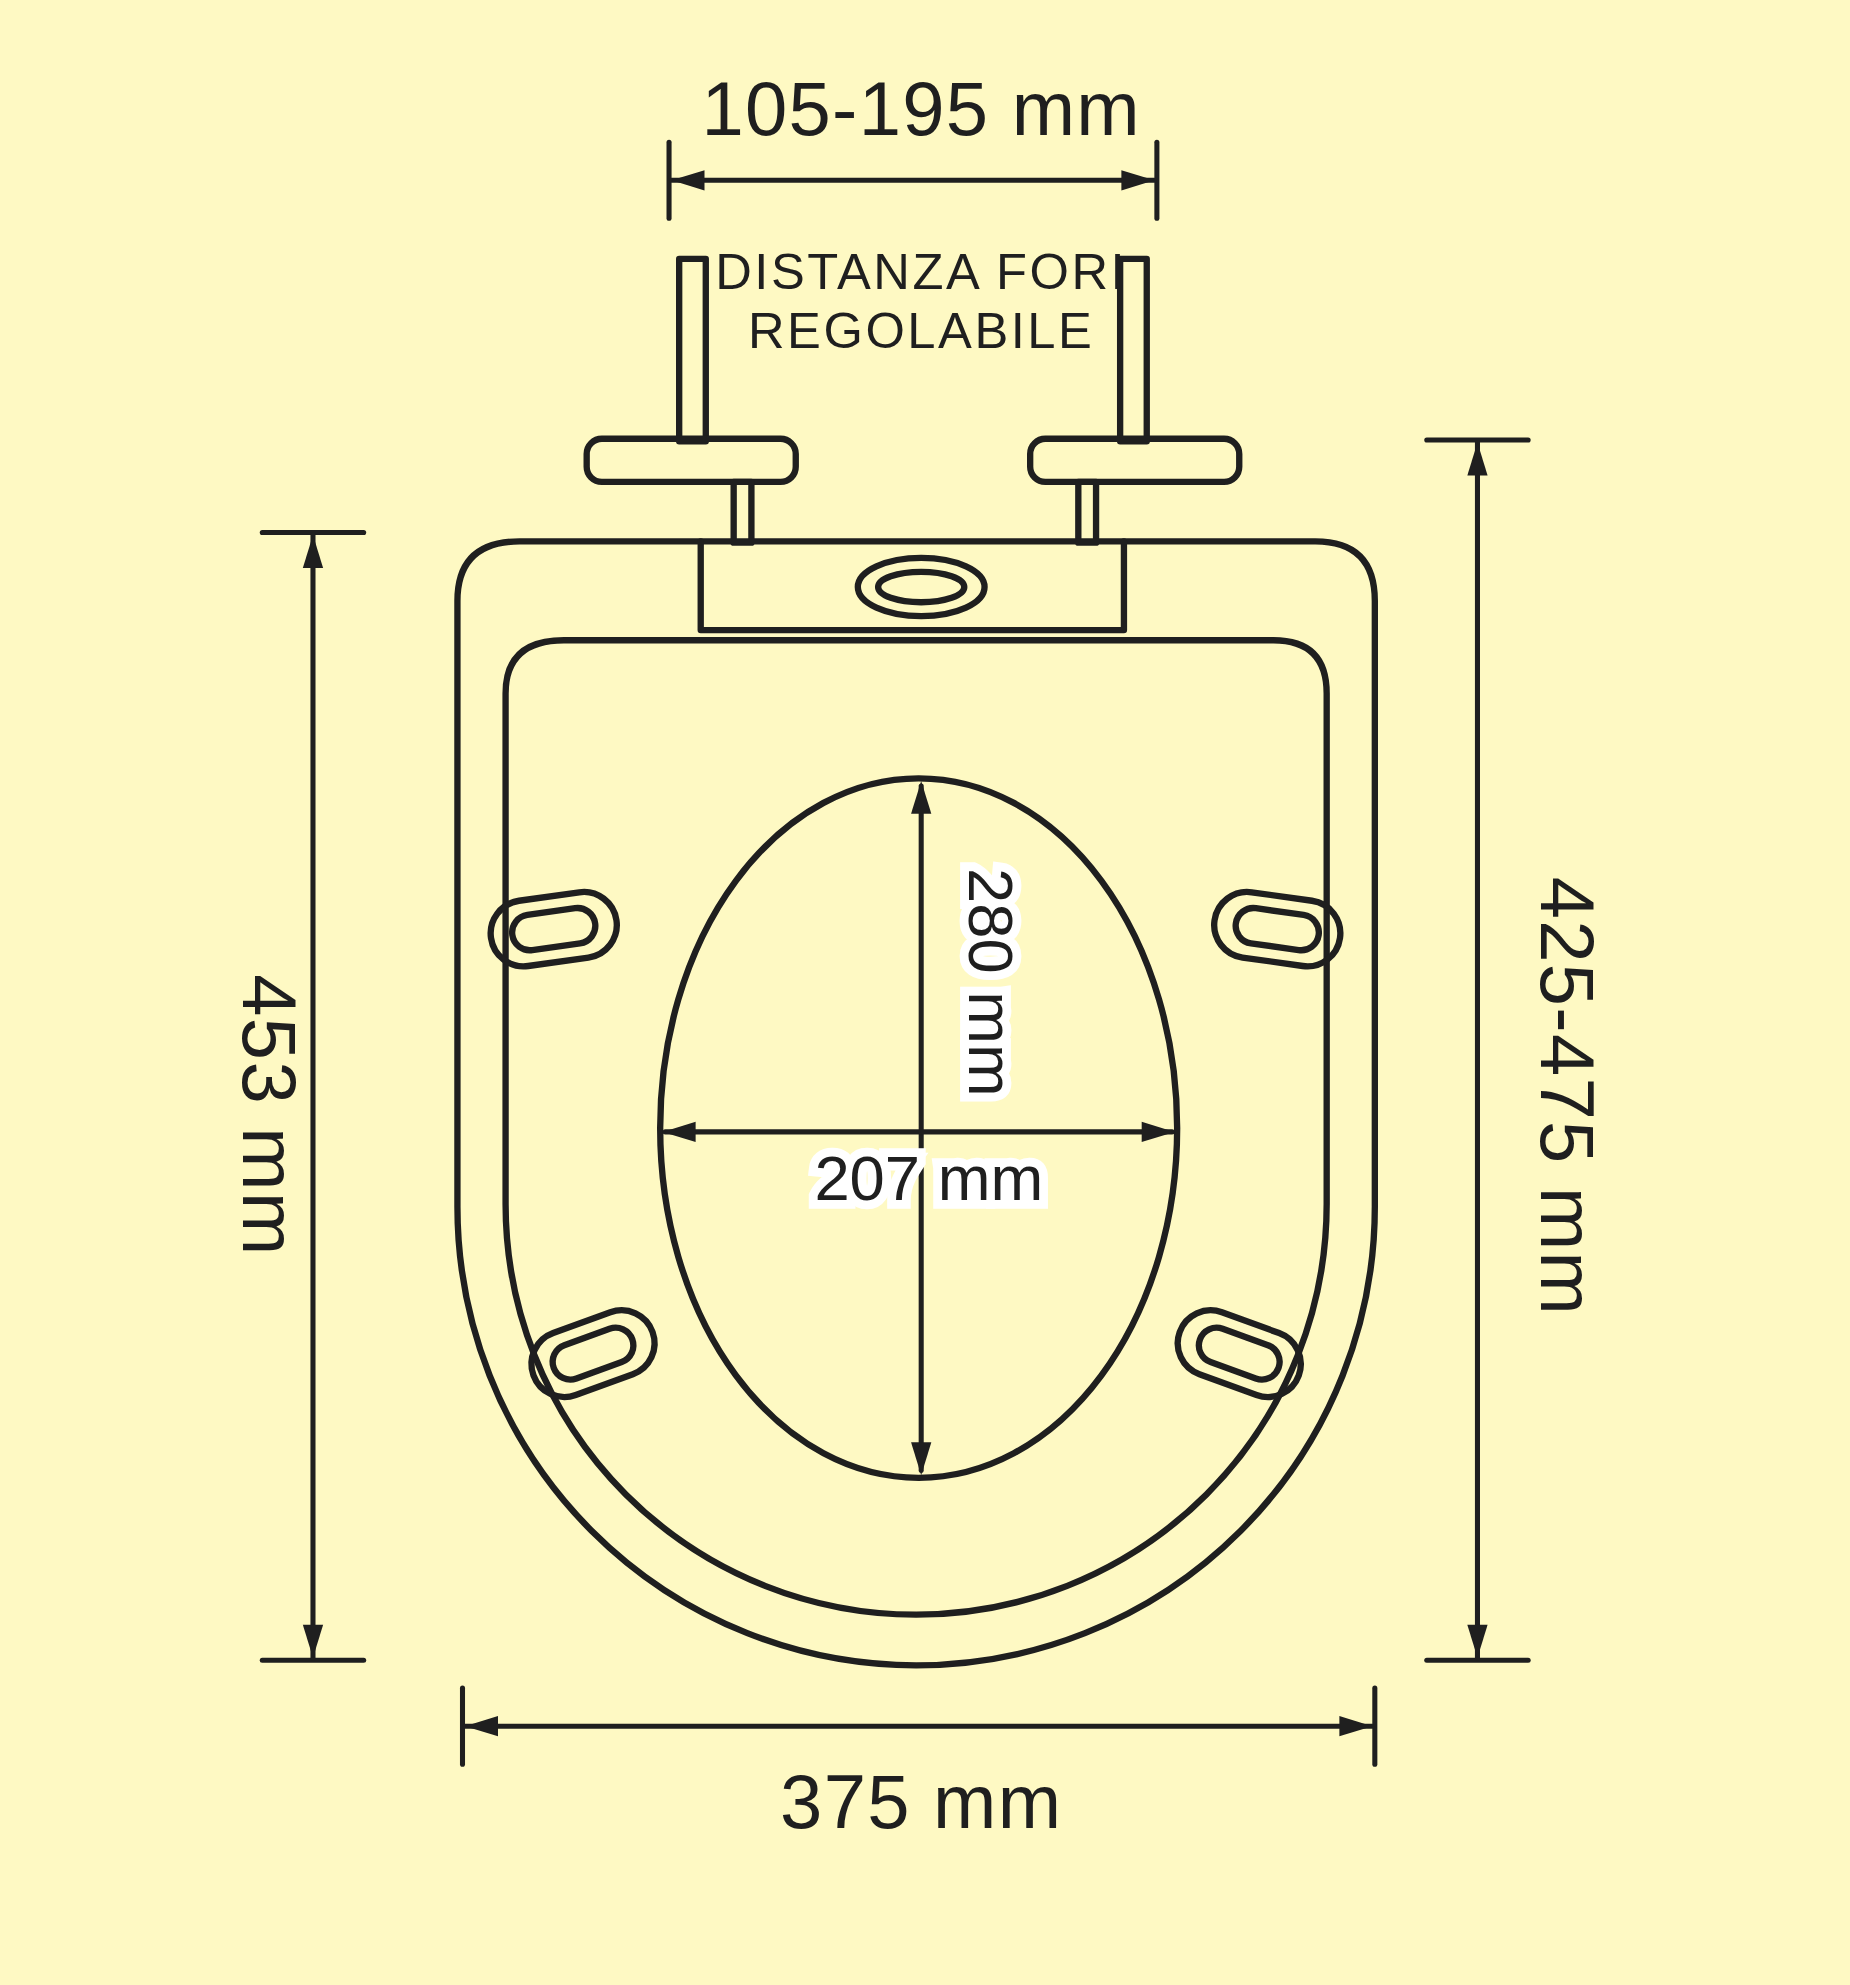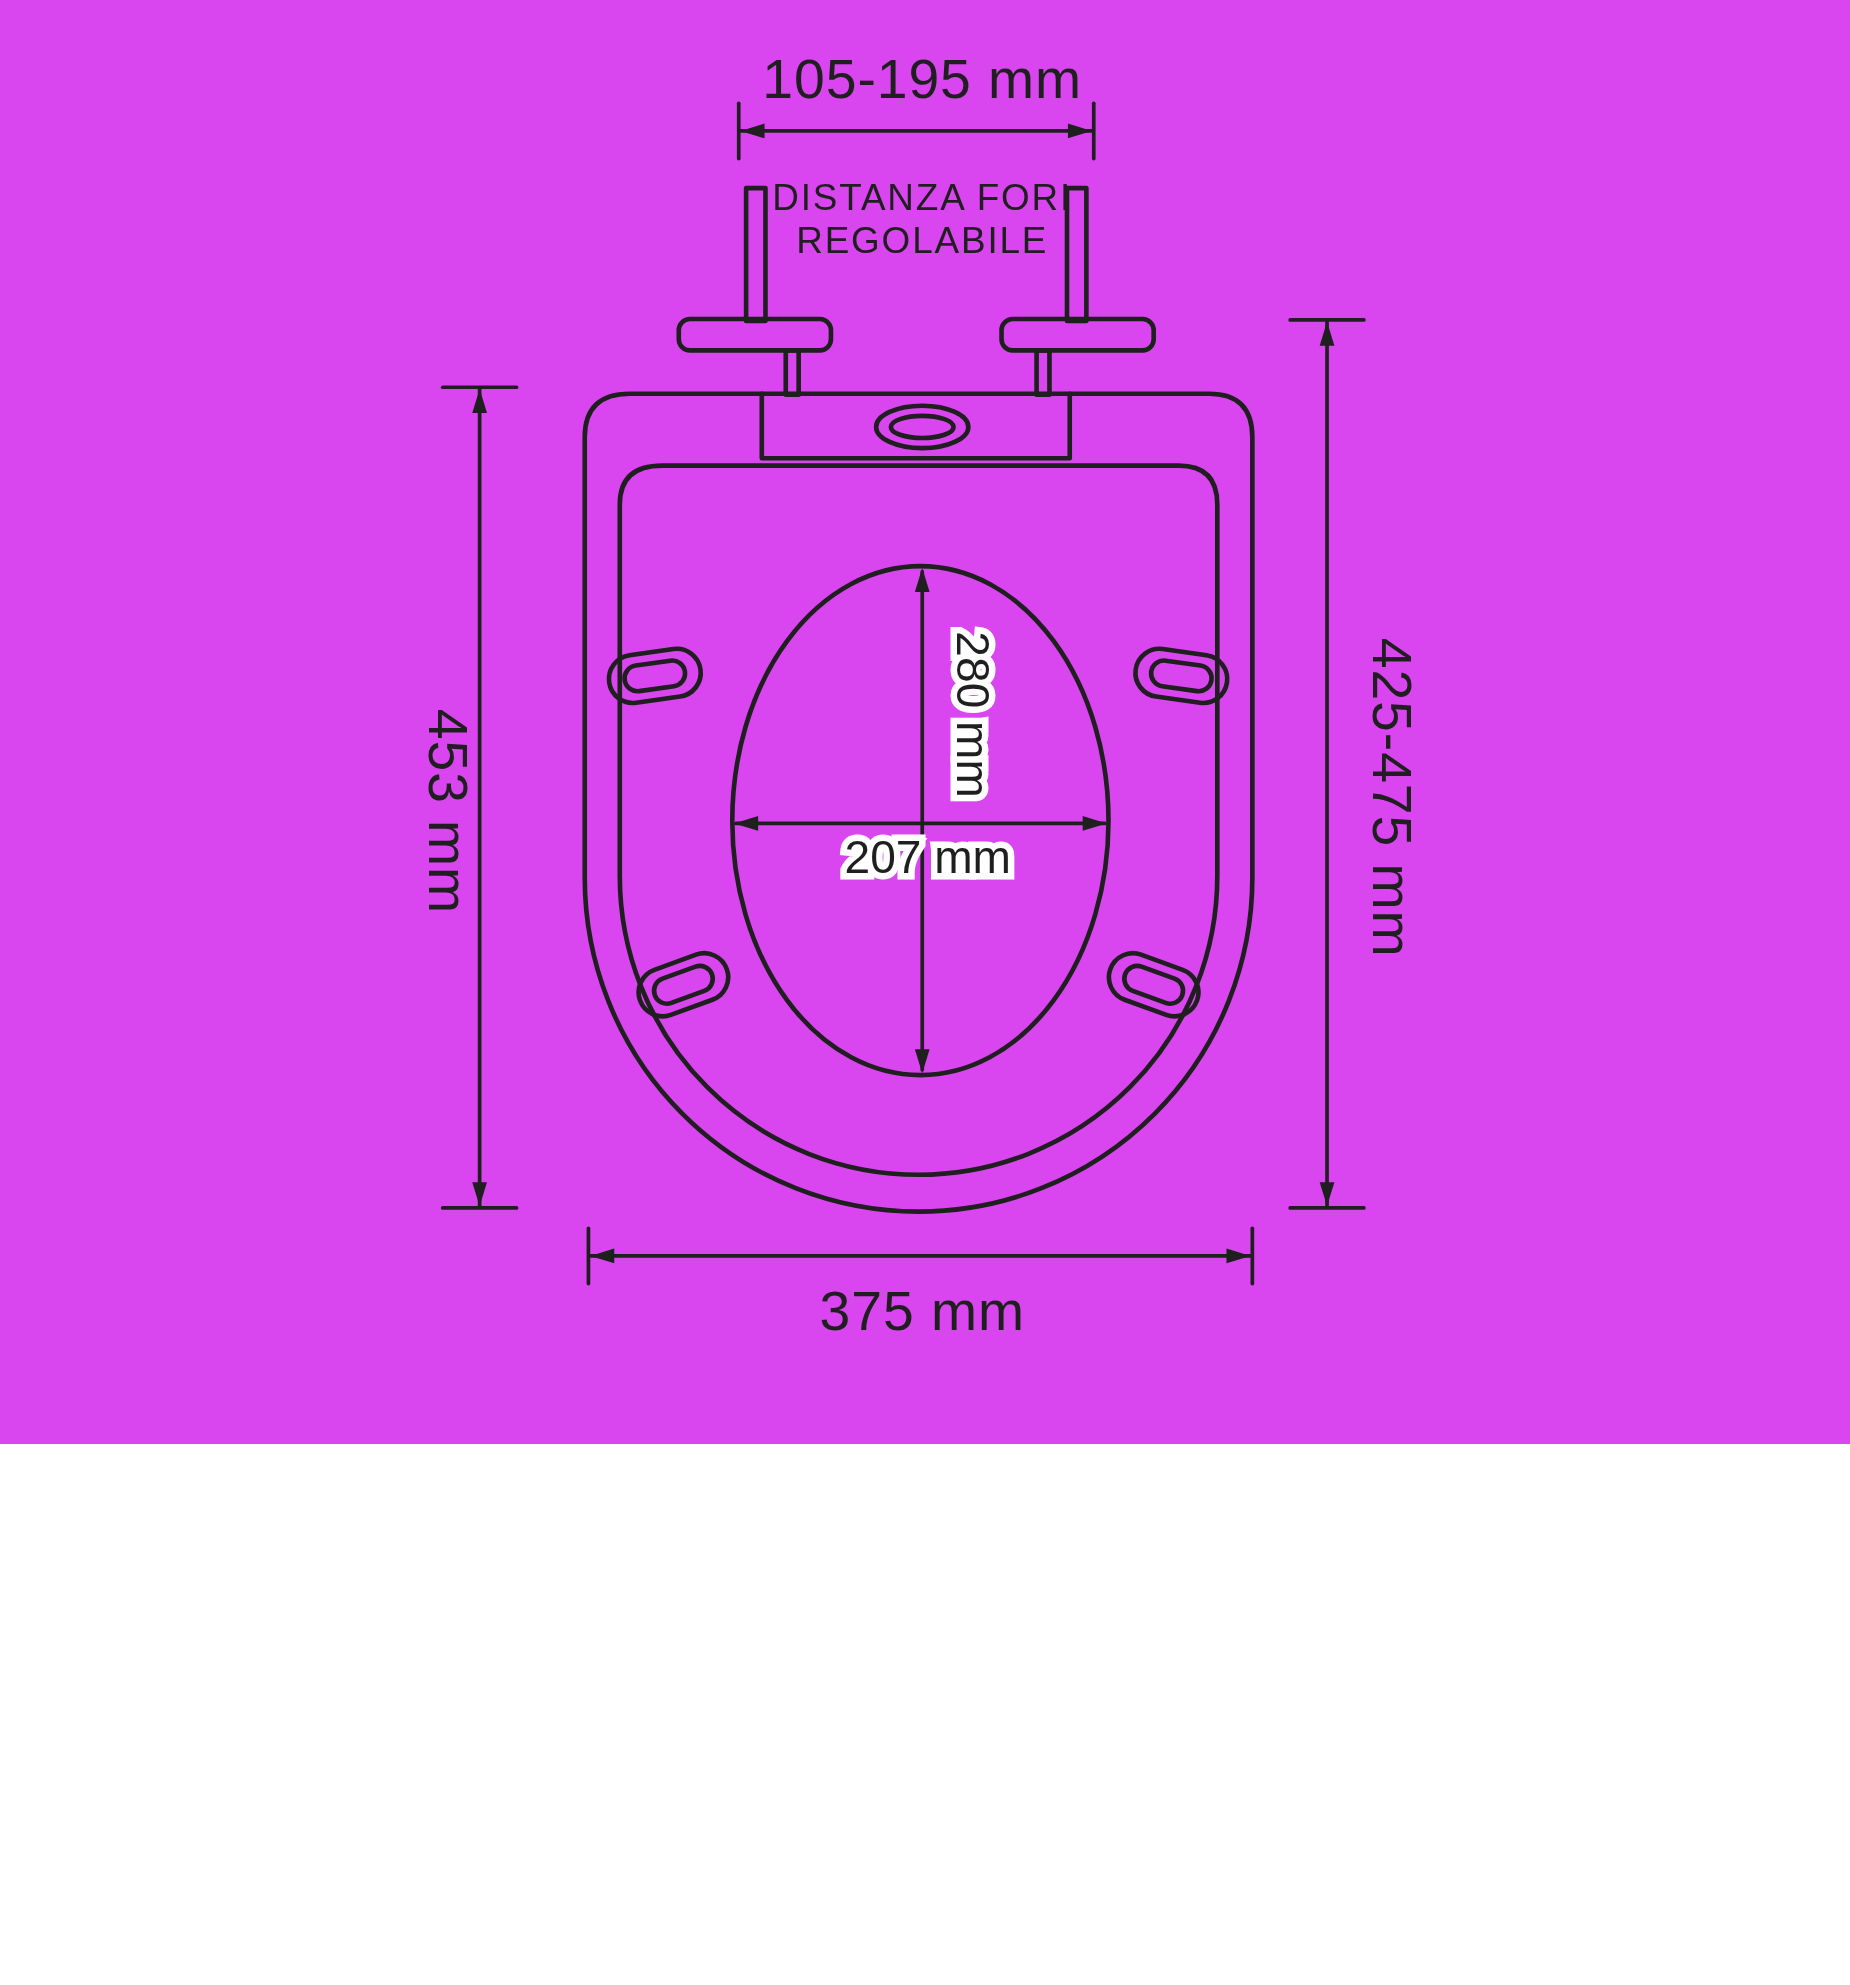--- a/index.html
+++ b/index.html
@@ -3,22 +3,22 @@
 <meta charset="utf-8">
 <style>
   html, body {
     margin: 0;
     padding: 0;
     background: #ffffff;
   }
   .canvas {
     position: relative;
     width: 1850px;
-    height: 1444px;
-    background: #d946ef;
+    height: 1985px;
+    background: #fef9c3;
     font-family: "Liberation Sans", "DejaVu Sans", sans-serif;
     overflow: hidden;
     text-align: center;
   }
   svg {
     display: block;
     width: 100%;
     height: 100%;
   }
   .ink {

